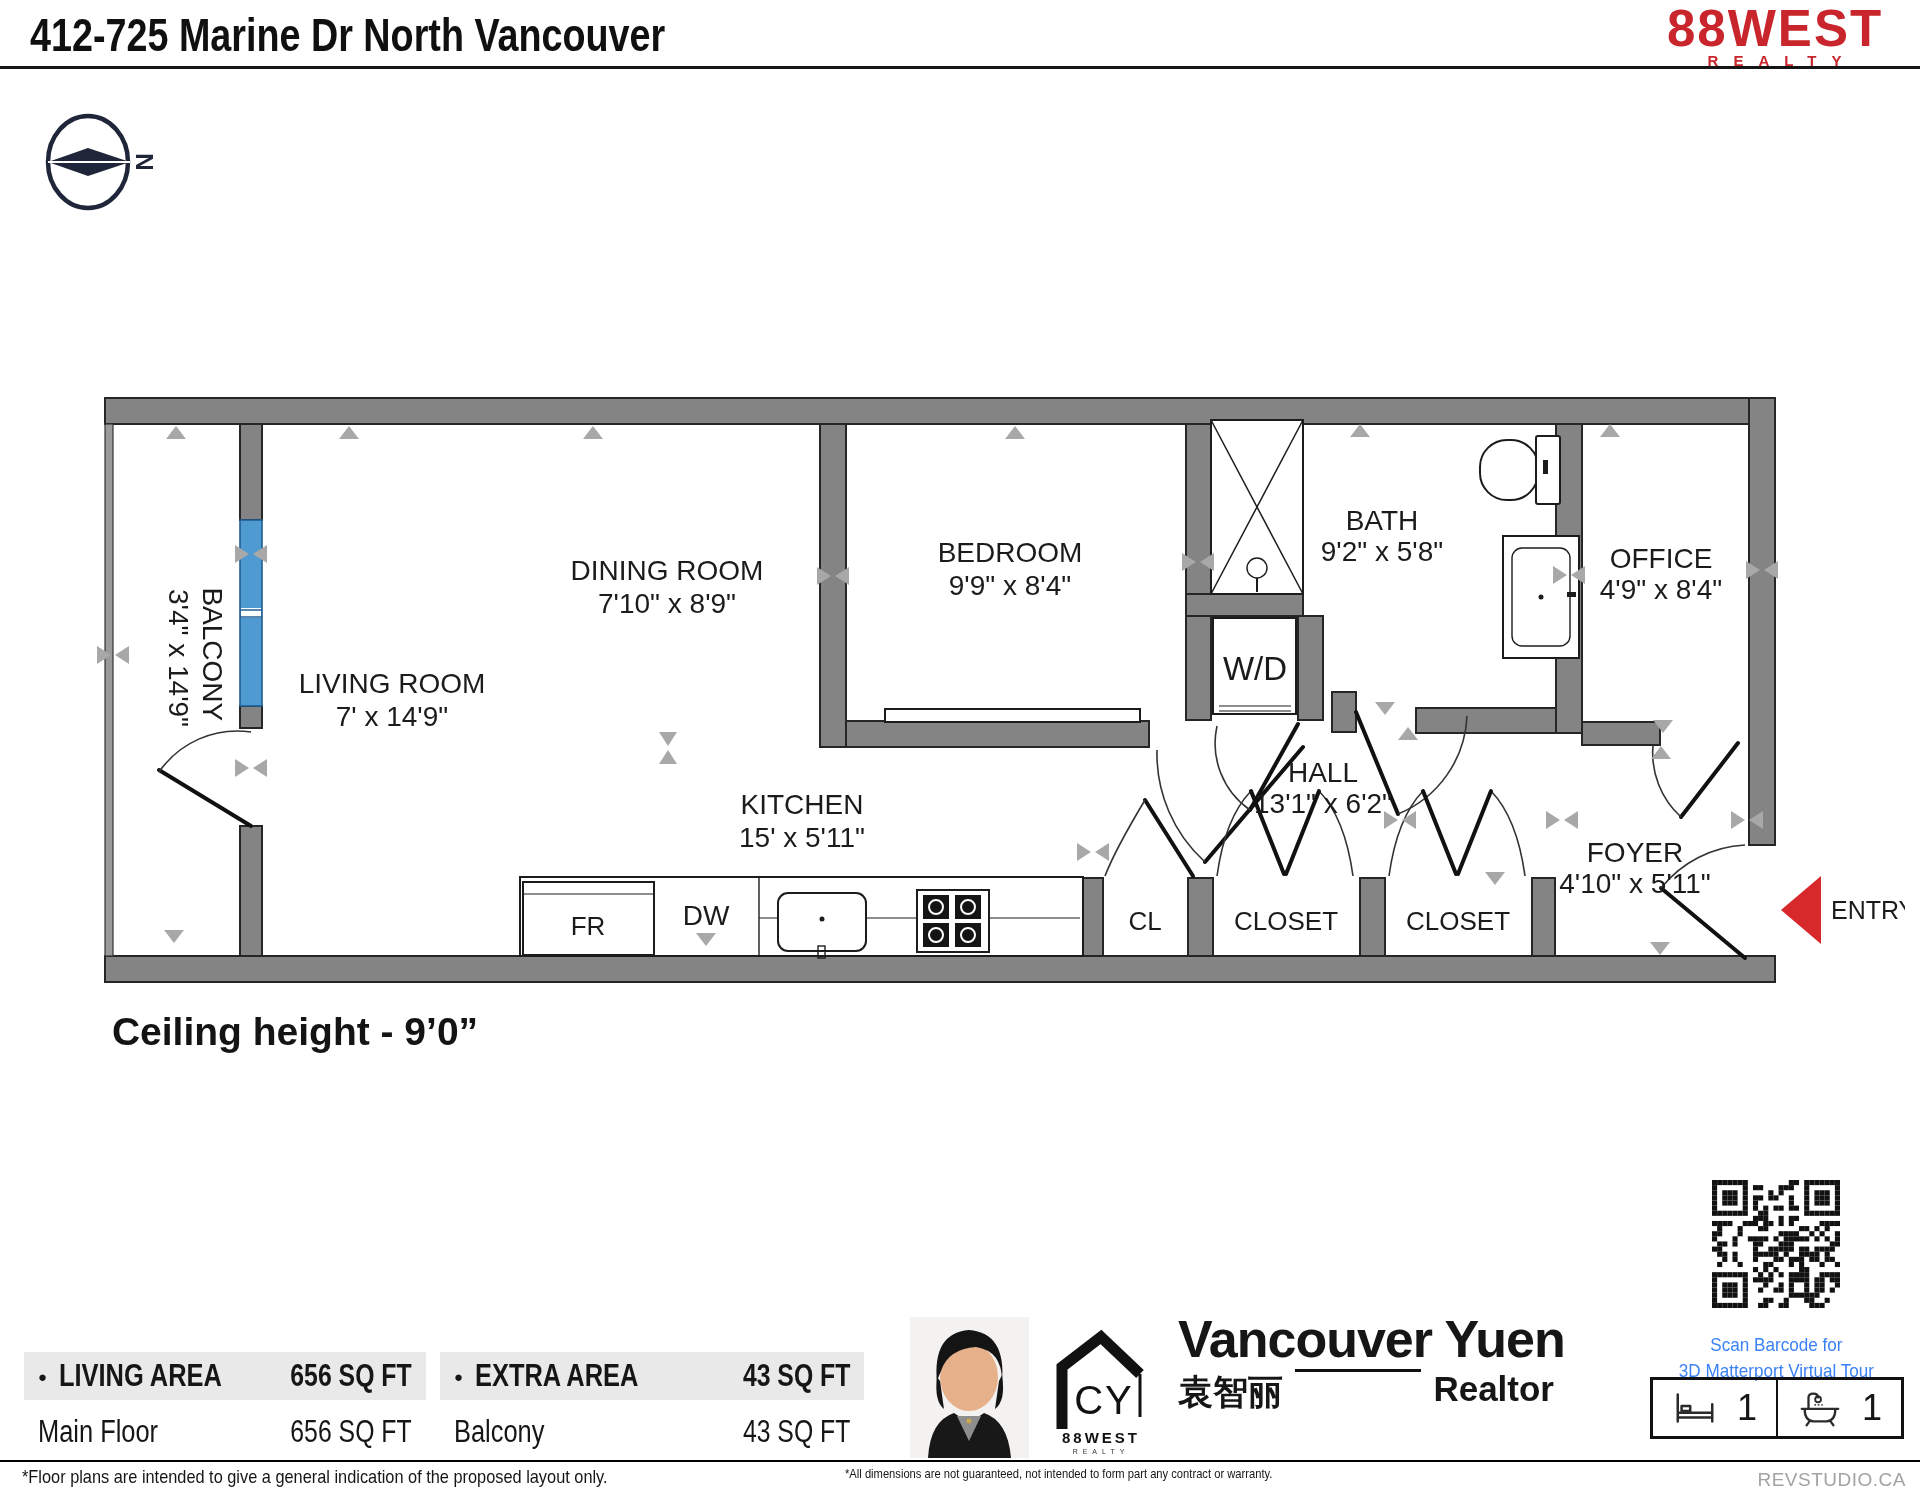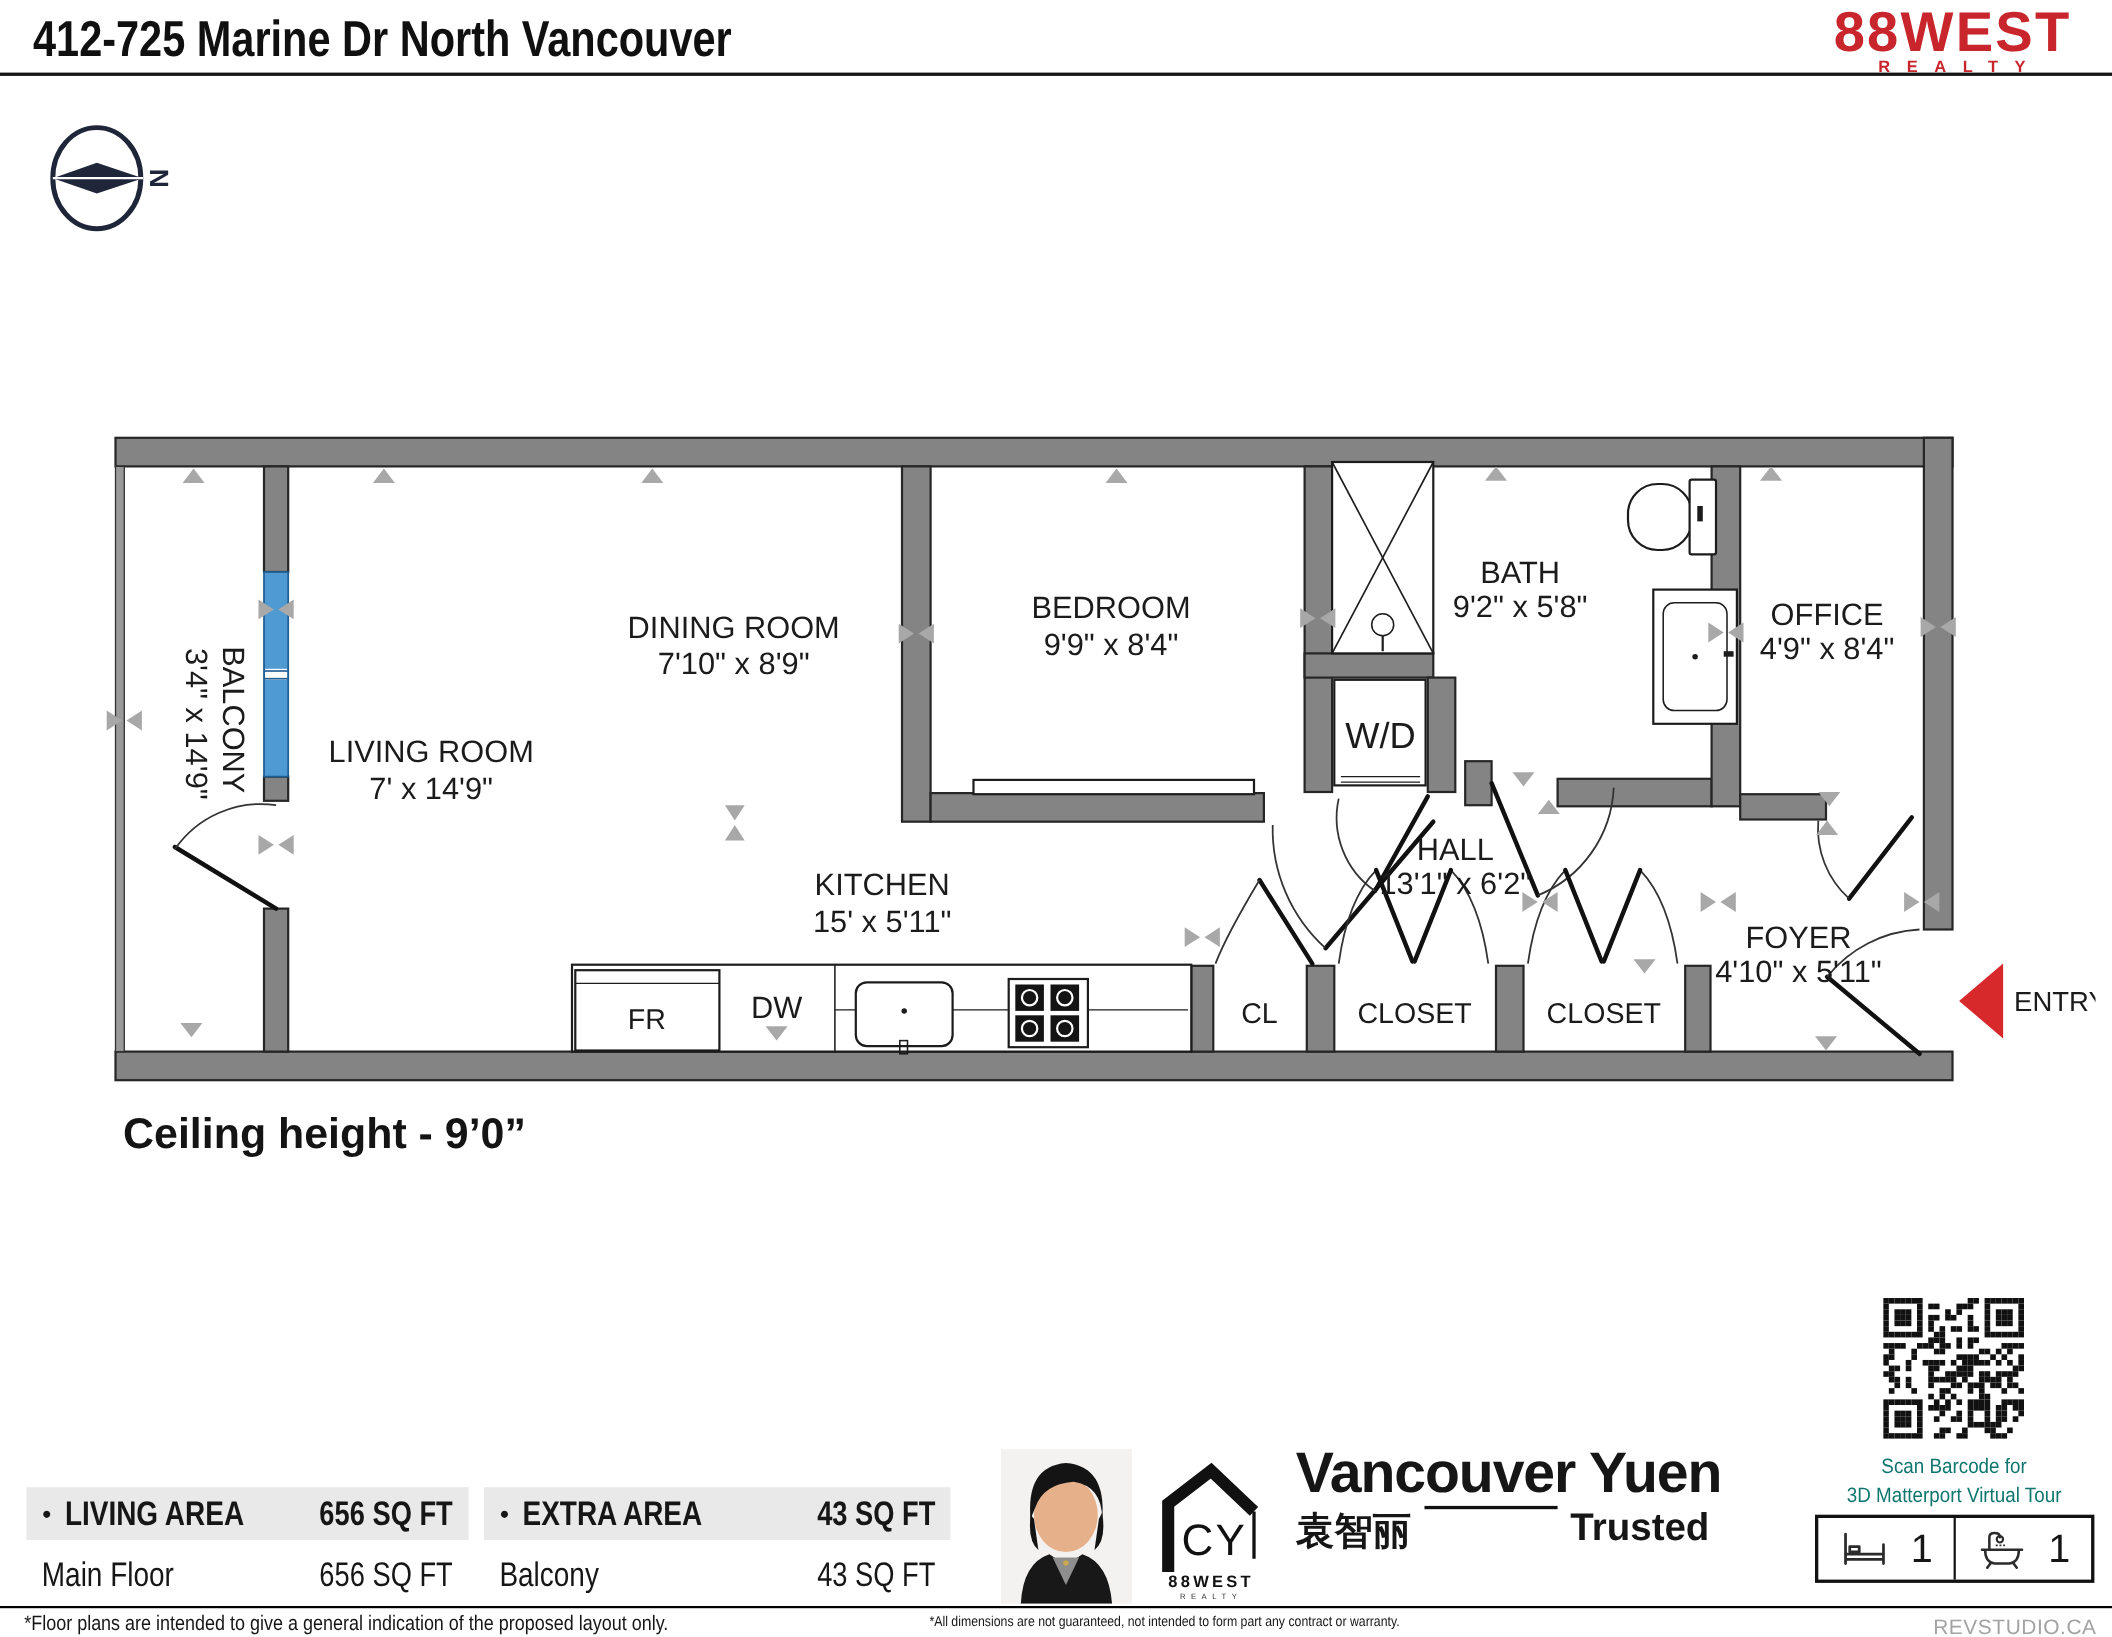--- a/index.html
+++ b/index.html
@@ -60,21 +60,21 @@
   .agent{left:1178px;top:1311px;width:376px;}
   .agent-name{font-size:52px;font-weight:bold;letter-spacing:-1px;line-height:56px;white-space:nowrap;}
   .agent-row2{display:flex;align-items:flex-start;margin-top:2px;gap:12px;}
   .agent-cn{font-size:35px;font-weight:bold;white-space:nowrap;}
   .agent-rule{flex:1;height:3px;background:#111;}
   .agent-title{font-size:35px;font-weight:bold;white-space:nowrap;}
   .agent-tag{margin-top:8px;font-size:29px;font-weight:bold;white-space:nowrap;}
 
   
   .qr-wrap{left:1648px;top:1180px;width:256px;text-align:center;}
-  .qr-cap{margin-top:8px;font-size:19px;line-height:26px;color:#0f766e;}
+  .qr-cap{margin-top:20px;font-size:19px;line-height:26px;color:#3b82f6;}
   .stats{left:1650px;top:1377px;width:254px;height:62px;border:3px solid #111;display:flex;box-sizing:border-box;}
   .stat-cell{flex:1;display:flex;align-items:center;justify-content:space-evenly;}
   .stat-cell + .stat-cell{border-left:2px solid #111;}
   .stat-num{font-size:36px;font-weight:500;}
 
   
   .footer-rule{left:0;top:1460px;width:1920px;height:2px;background:#000;}
   .f-left{left:22px;top:1466px;font-size:19px;white-space:nowrap;}
   .f-center{left:845px;top:1466px;font-size:13px;white-space:nowrap;}
   .f-right{right:14px;top:1469px;font-size:19px;color:#a3a3a3;letter-spacing:.5px;}
@@ -320,21 +320,21 @@
   <text x="63" y="97" font-size="40" letter-spacing="2" fill="#111" text-anchor="middle" font-family="Liberation Sans, sans-serif">CY</text>
   <text x="60" y="126" font-size="15" font-weight="bold" letter-spacing="3" fill="#111" text-anchor="middle" font-family="Liberation Sans, sans-serif">88WEST</text>
   <text x="60" y="137" font-size="7" letter-spacing="5" fill="#333" text-anchor="middle" font-family="Liberation Sans, sans-serif">REALTY</text>
 </svg>
 
 <div class="abs agent">
   <div class="agent-name">Vancouver Yuen</div>
   <div class="agent-row2">
     <span class="agent-cn">袁智丽</span>
     <span class="agent-rule"></span>
-    <span class="agent-title">Trusted</span>
+    <span class="agent-title">Realtor</span>
   </div>
 </div>
 
 <div class="abs qr-wrap">
   <svg id="qr" width="128" height="128" viewBox="0 0 125 125">
       <rect x="75" y="0" width="5" height="5" fill="#111"></rect>
       <rect x="80" y="0" width="5" height="5" fill="#111"></rect>
       <rect x="40" y="5" width="5" height="5" fill="#111"></rect>
       <rect x="45" y="5" width="5" height="5" fill="#111"></rect>
       <rect x="65" y="5" width="5" height="5" fill="#111"></rect>

